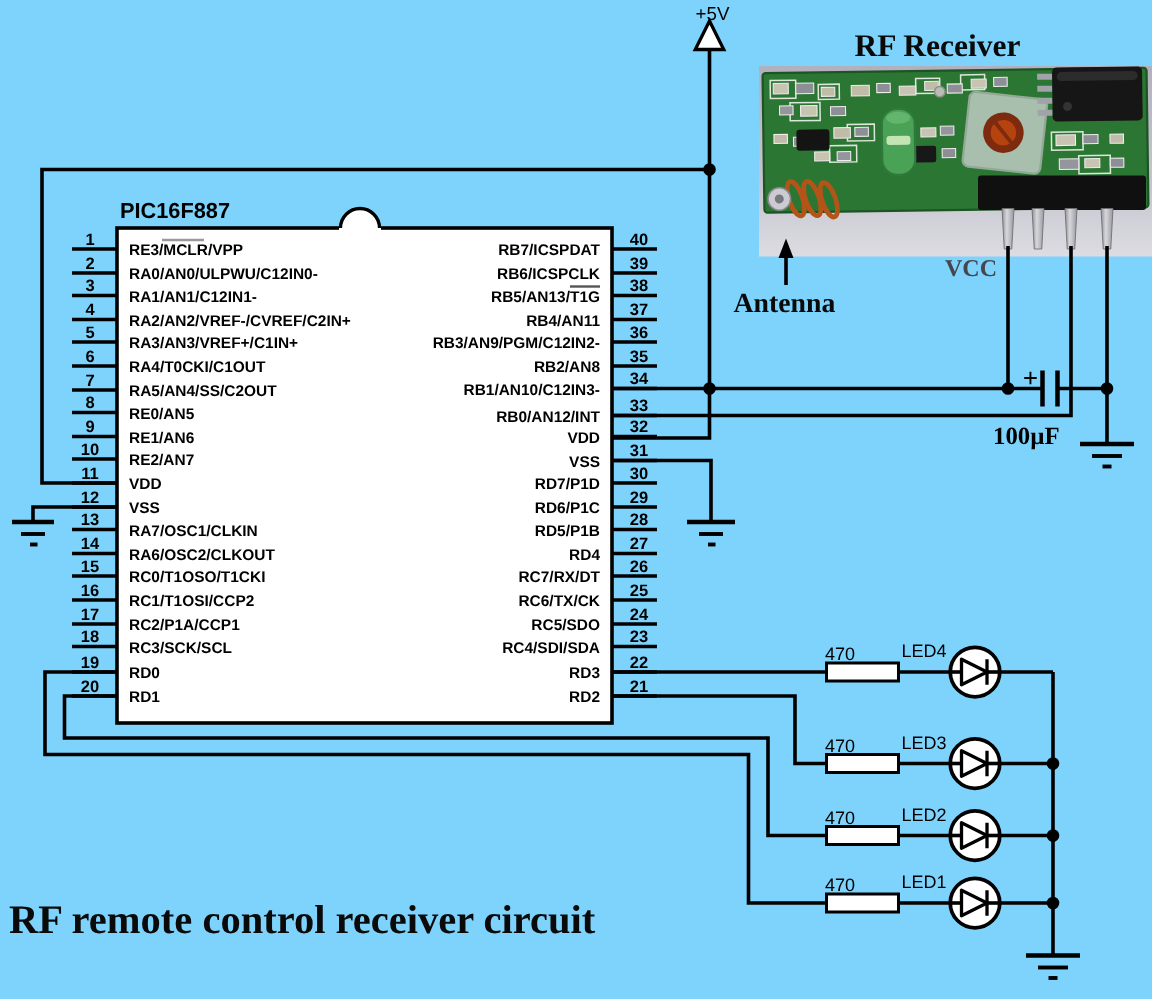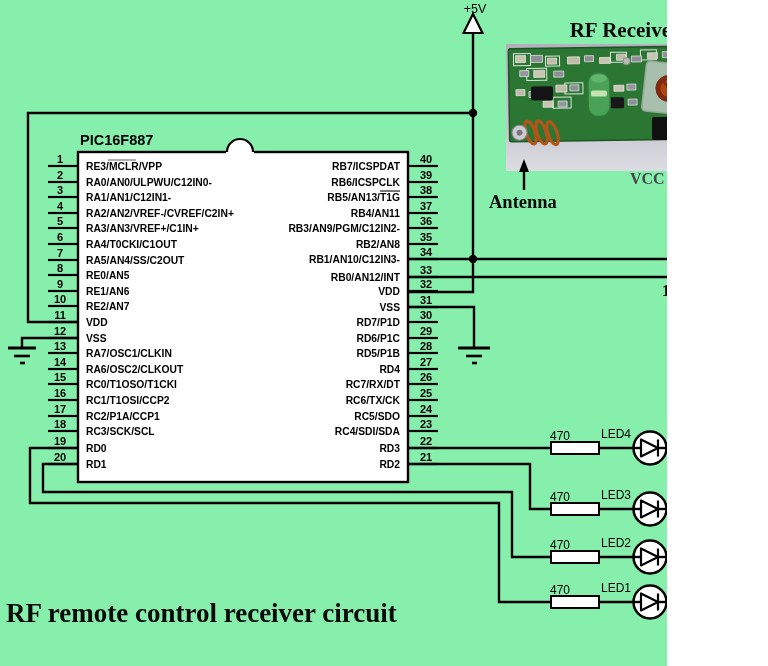--- a/index.html
+++ b/index.html
@@ -1,16 +1,16 @@
 <!DOCTYPE html>
 <html><head>
 <meta charset="utf-8">
 <style>
   html,body{margin:0;padding:0;background:#fff;}
-  .canvas{position:relative;width:667px;height:666px;background:#86efac;overflow:hidden;}
+  .canvas{position:relative;width:768px;height:666px;background:#7dd3fc;overflow:hidden;}
   svg{display:block;}
   .w{stroke:#000;stroke-width:2.4;fill:none;}
   .st{stroke:#000;stroke-width:2.2;}
   .gb1{stroke:#000;stroke-width:3;}
   .gb2{stroke:#000;stroke-width:2.6;}
   .plate{stroke:#000;stroke-width:3;}
   .pn{font-family:"Liberation Sans",sans-serif;font-size:11px;font-weight:bold;text-anchor:middle;fill:#000;}
   .pl{font-family:"Liberation Sans",sans-serif;font-size:10.3px;font-weight:bold;fill:#000;}
   .pr{font-family:"Liberation Sans",sans-serif;font-size:10.3px;font-weight:bold;text-anchor:end;fill:#000;}
   .chipname{font-family:"Liberation Sans",sans-serif;font-size:14.5px;font-weight:bold;fill:#000;}

